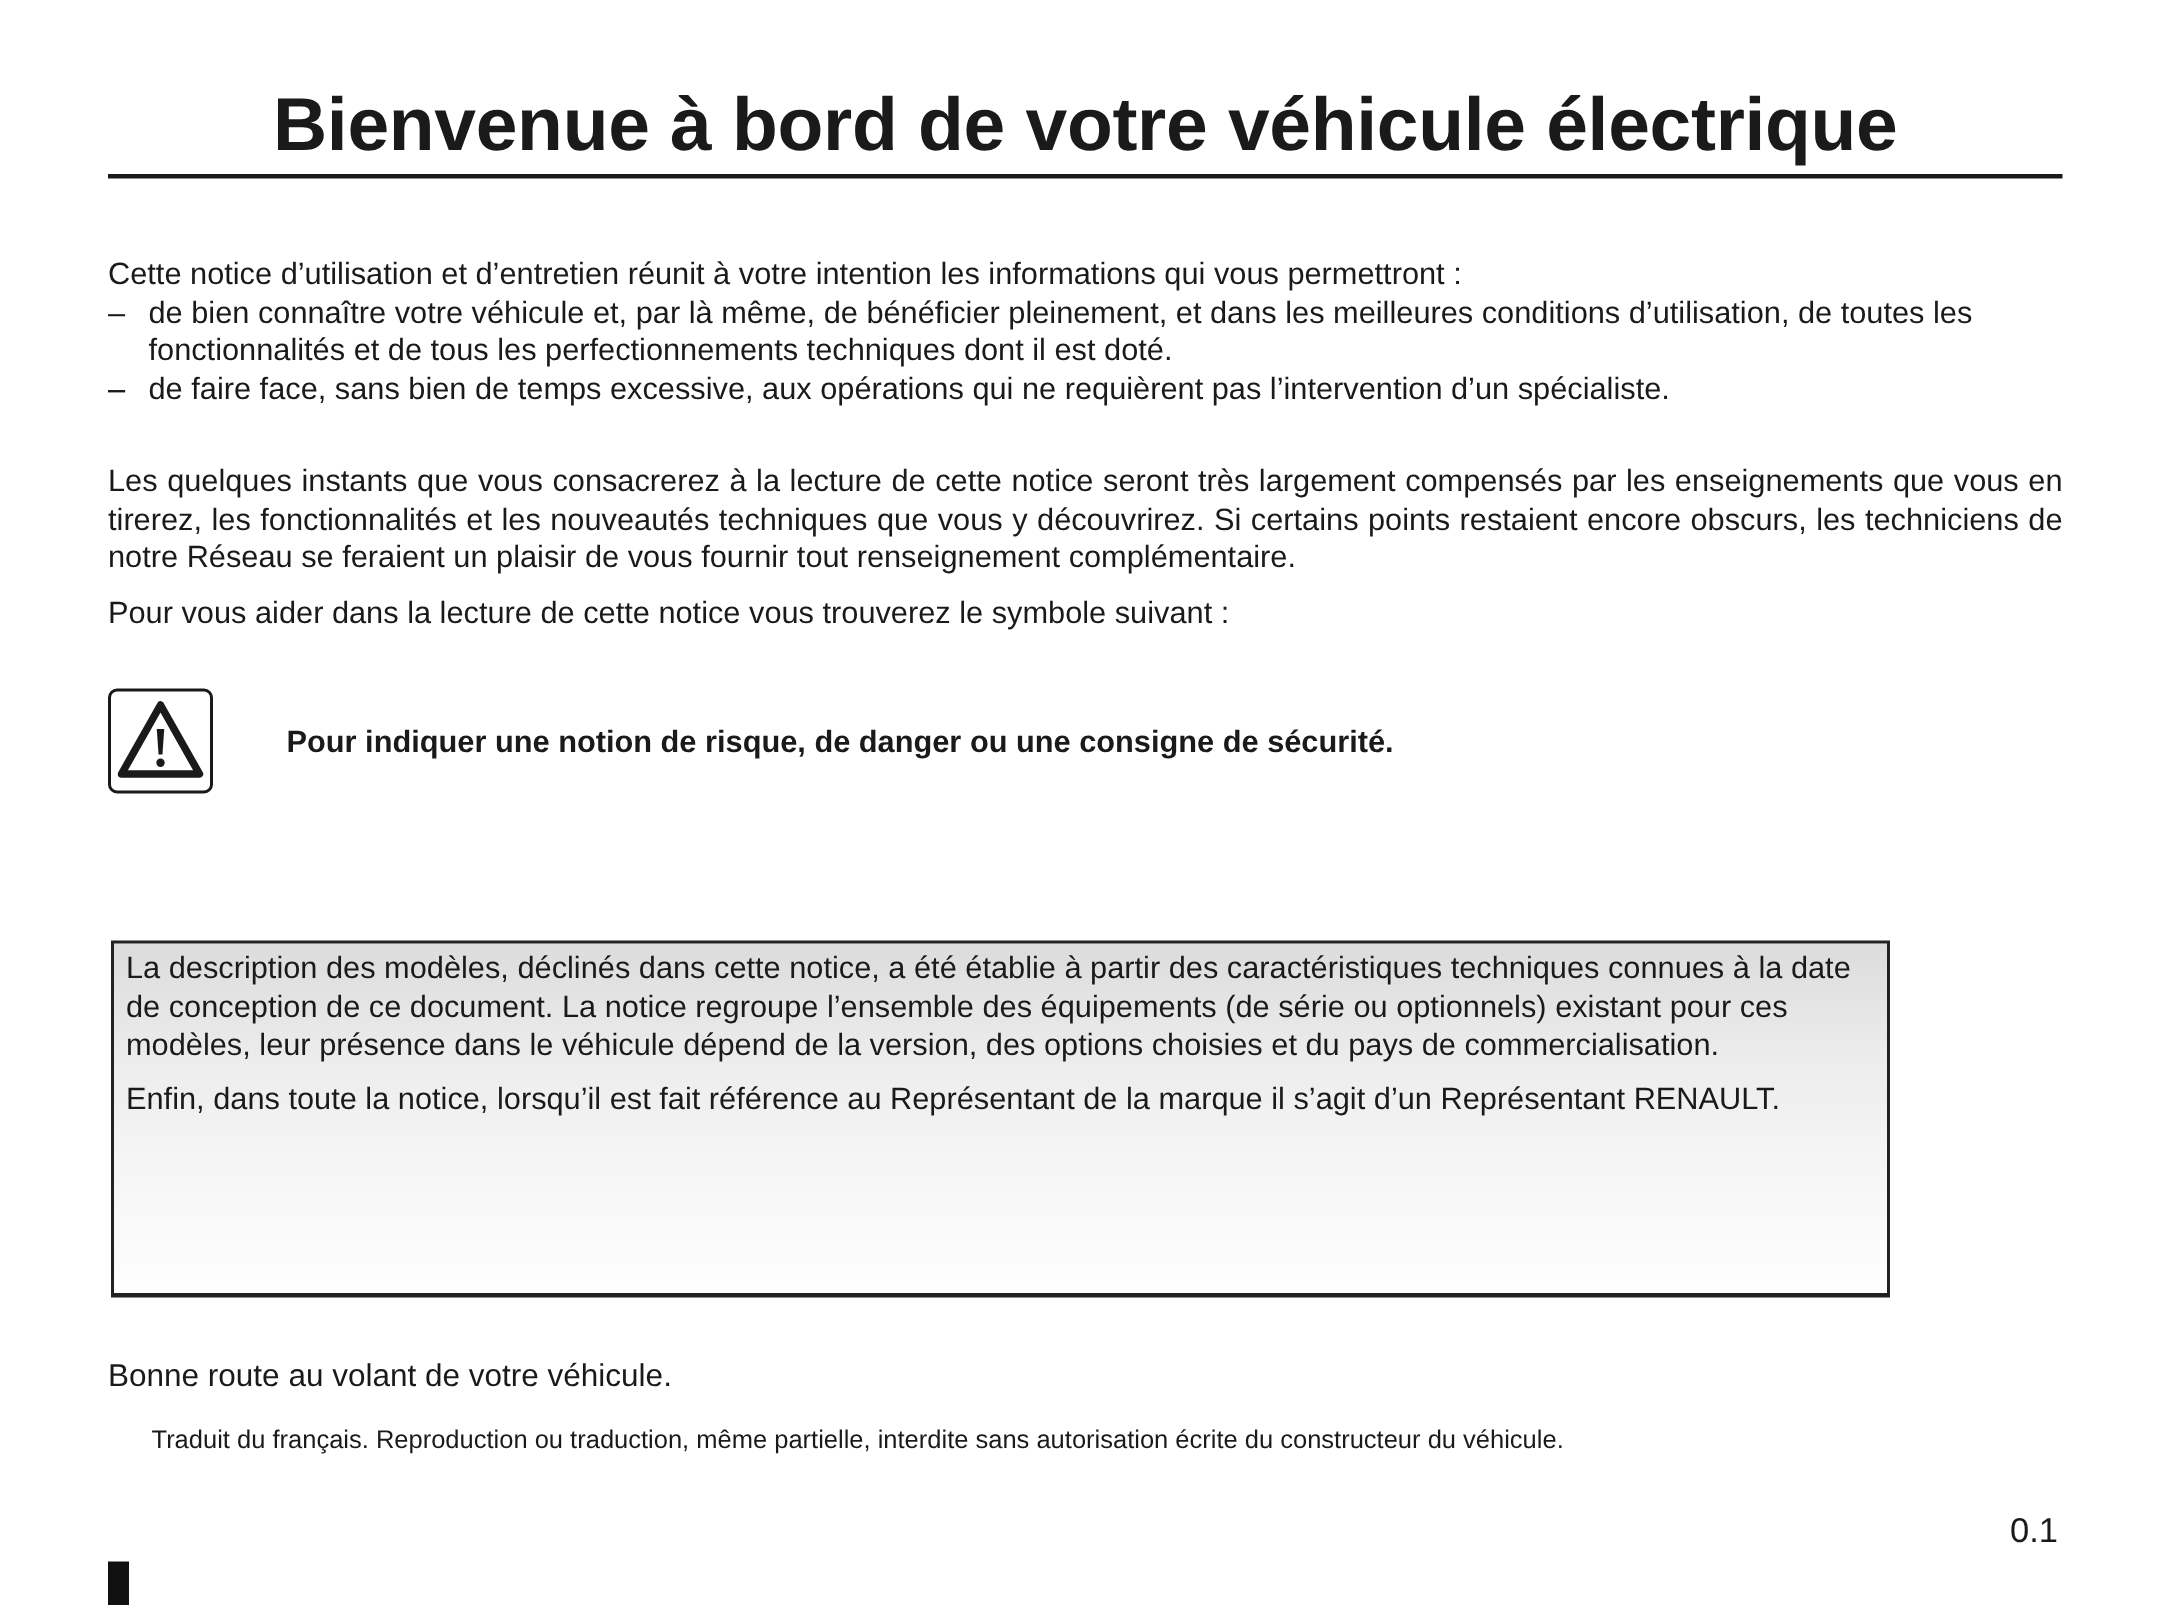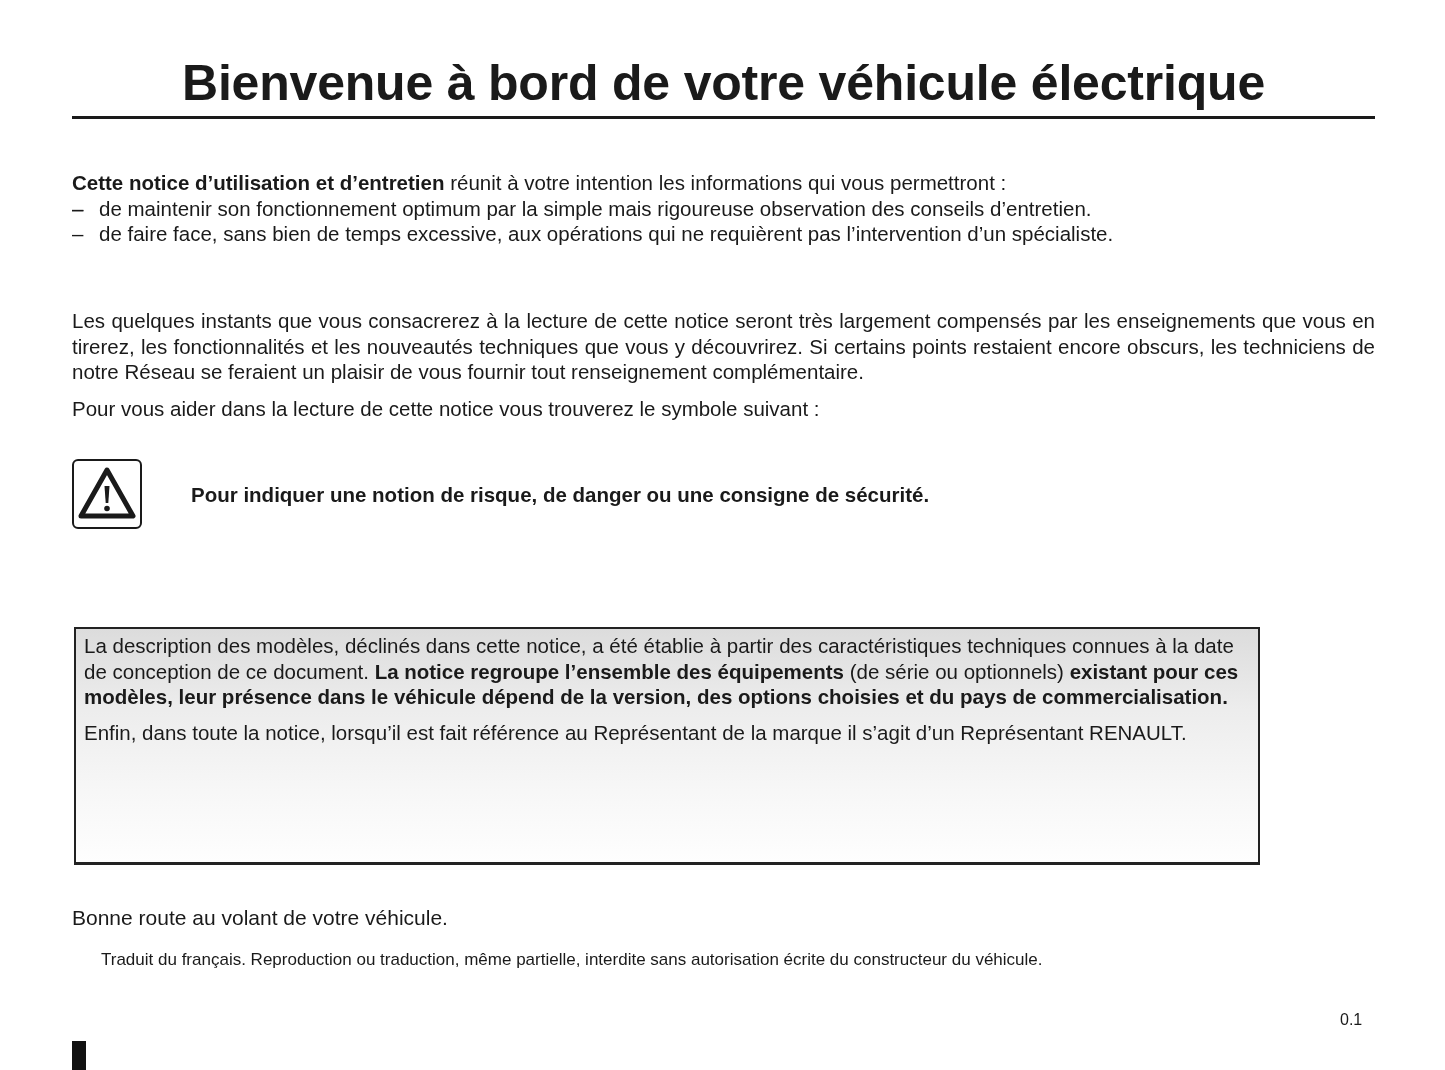--- a/index.html
+++ b/index.html
@@ -36,41 +36,41 @@
   .notice-box {
     position: absolute; left: 74px; top: 627px; width: 1186px; height: 238px;
     box-sizing: border-box; border: 2px solid #222;
     border-bottom: 3px solid #222;
     background: linear-gradient(to bottom, #dcdcdc 0%, #ededed 35%, #f7f7f7 70%, #fefefe 100%);
     padding: 4px 8px 0 8px;
   }
   .notice-box p { margin: 0 0 10px 0; font-size: 20.5px; line-height: 25.5px; }
   .bonne { position: absolute; left: 72px; top: 905px; margin: 0; font-size: 21px; line-height: 26px; text-align: right; }
   .copyright { position: absolute; left: 101px; top: 949px; margin: 0; font-size: 17px; line-height: 22px; }
-  .page-num { position: absolute; left: 1340px; top: 1007px; margin: 0; font-size: 16px; line-height: 26px; }
+  .page-num { position: absolute; left: 1340px; top: 1007px; margin: 0; font-size: 23px; line-height: 26px; }
   .side-mark { position: absolute; left: 72px; top: 1041px; width: 14px; height: 29px; background: #111; }
-  b { font-weight: bold; }
+  b { font-weight: normal; }
 </style>
 </head>
 <body>
 
 <h1 class="title">Bienvenue à bord de votre véhicule électrique</h1>
 <div class="title-rule"></div>
 
 <div class="intro body-text">
   <p>
     <b>Cette notice d’utilisation et d’entretien</b><span> réunit à votre intention les informations qui vous permettront :</span>
   </p>
   <ul>
     <li>
       <span class="dash">–</span>
+      <span>de bien connaître votre véhicule et, par là même, de bénéficier pleinement, et dans les meilleures conditions d’utilisation, de toutes les fonctionnalités et de tous les perfectionnements techniques dont il est doté.</span>
     </li>
     <li>
       <span class="dash">–</span>
-      <span>de maintenir son fonctionnement optimum par la simple mais rigoureuse observation des conseils d’entretien.</span>
     </li>
     <li>
       <span class="dash">–</span>
       <span>de faire face, sans bien de temps excessive, aux opérations qui ne requièrent pas l’intervention d’un spécialiste.</span>
     </li>
   </ul>
 </div>
 
 <p class="para2 body-text">Les quelques instants que vous consacrerez à la lecture de cette notice seront très largement compensés par les enseignements que vous en tirerez, les fonctionnalités et les nouveautés techniques que vous y découvrirez. Si certains points restaient encore obscurs, les techniciens de notre Réseau se feraient un plaisir de vous fournir tout renseignement complémentaire.</p>
 <p class="para3 body-text">Pour vous aider dans la lecture de cette notice vous trouverez le symbole suivant :</p>

